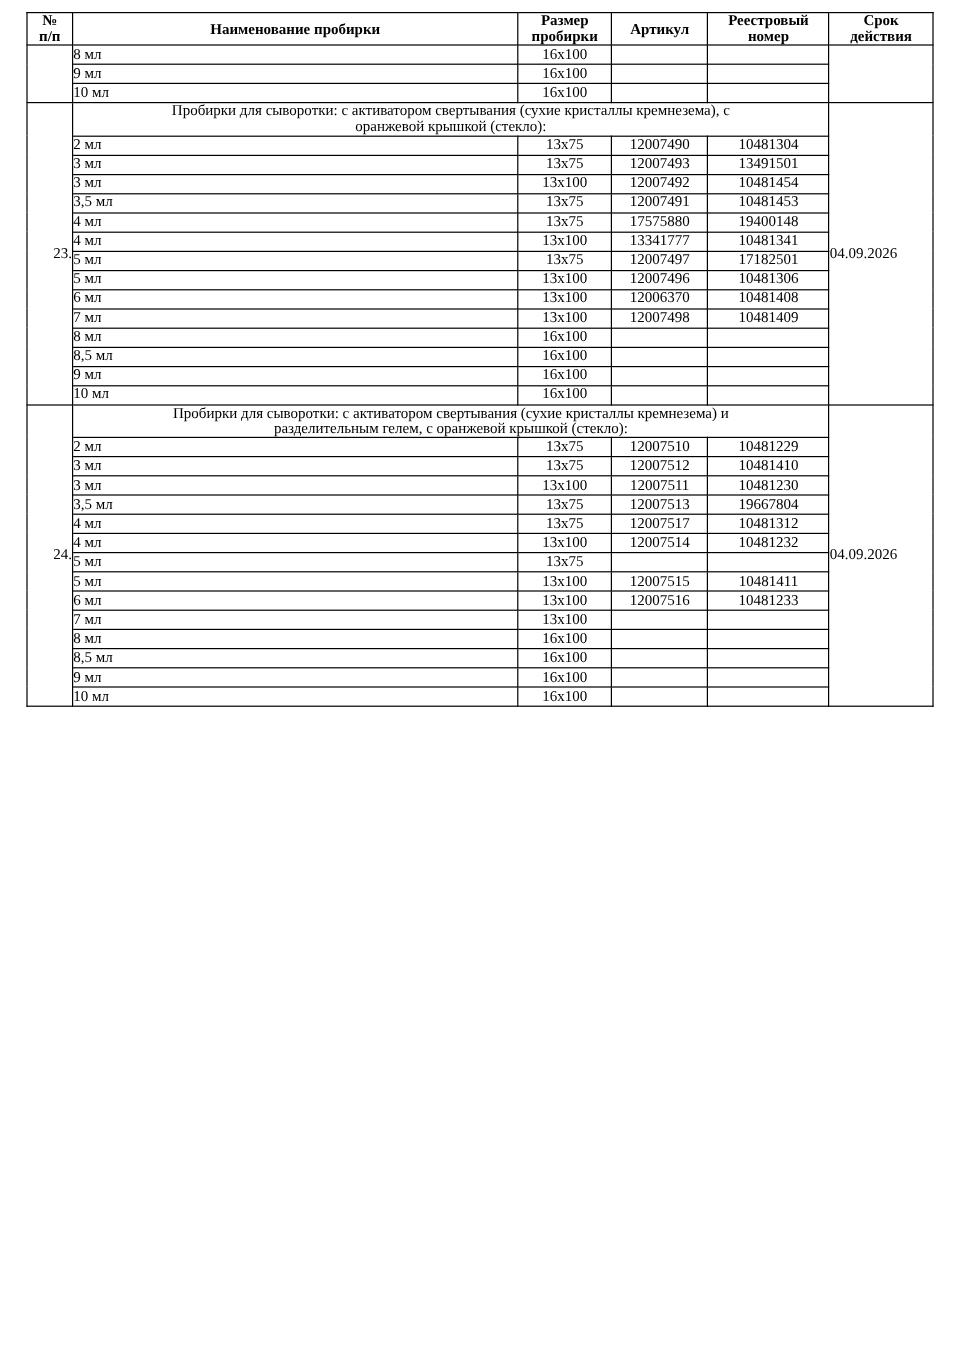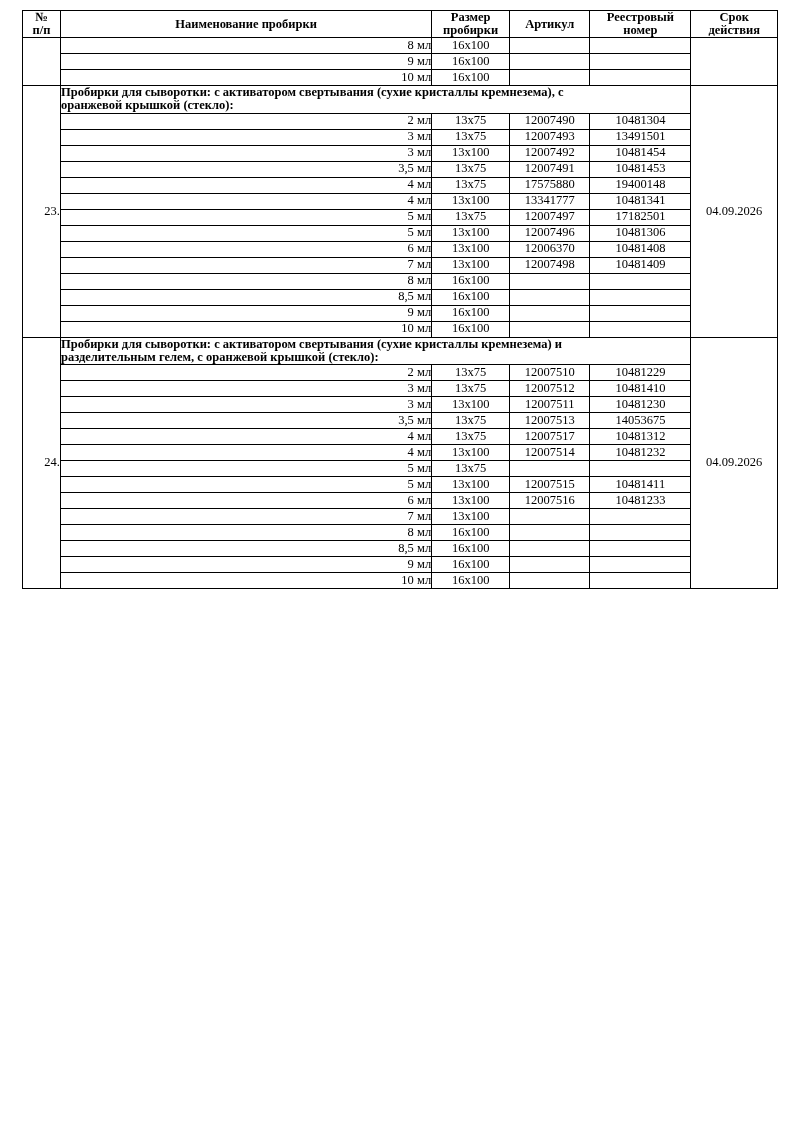--- a/index.html
+++ b/index.html
@@ -42,42 +42,42 @@
   col.c-date  { width: 82px; }
 
   thead th {
     text-align: center;
     font-weight: bold;
     font-size: 13px;
     line-height: 1.1;
     padding: 4px 2px;
   }
   .cell-name {
-    text-align: right;
+    text-align: left;
     padding: 2px 3px 2px 8px;
     white-space: nowrap;
     height: 15px;
   }
   .cell-size, .cell-art, .cell-reg {
     text-align: center;
     height: 15px;
   }
   .cell-num {
     text-align: right;
     vertical-align: top;
     padding-top: 6px;
     font-size: 12.5px;
   }
   .cell-date {
-    text-align: center;
     vertical-align: middle;
     font-size: 12.5px;
   }
   .group-title {
-    font-weight: bold;
+    text-align: center;
+    font-weight: normal;
     font-size: 12.5px;
     line-height: 1.2;
     padding: 2px 6px 3px 6px;
   }
 </style>
 </head>
 <body>
 
 <div class="page">
   <table class="doc">
@@ -247,21 +247,21 @@
         <tr>
           <td class="cell-name">3 мл</td>
           <td class="cell-size">13x100</td>
           <td class="cell-art">12007511</td>
           <td class="cell-reg">10481230</td>
         </tr>
         <tr>
           <td class="cell-name">3,5 мл</td>
           <td class="cell-size">13x75</td>
           <td class="cell-art">12007513</td>
-          <td class="cell-reg">14053675</td>
+          <td class="cell-reg">19667804</td>
         </tr>
         <tr>
           <td class="cell-name">4 мл</td>
           <td class="cell-size">13x75</td>
           <td class="cell-art">12007517</td>
           <td class="cell-reg">10481312</td>
         </tr>
         <tr>
           <td class="cell-name">4 мл</td>
           <td class="cell-size">13x100</td>

